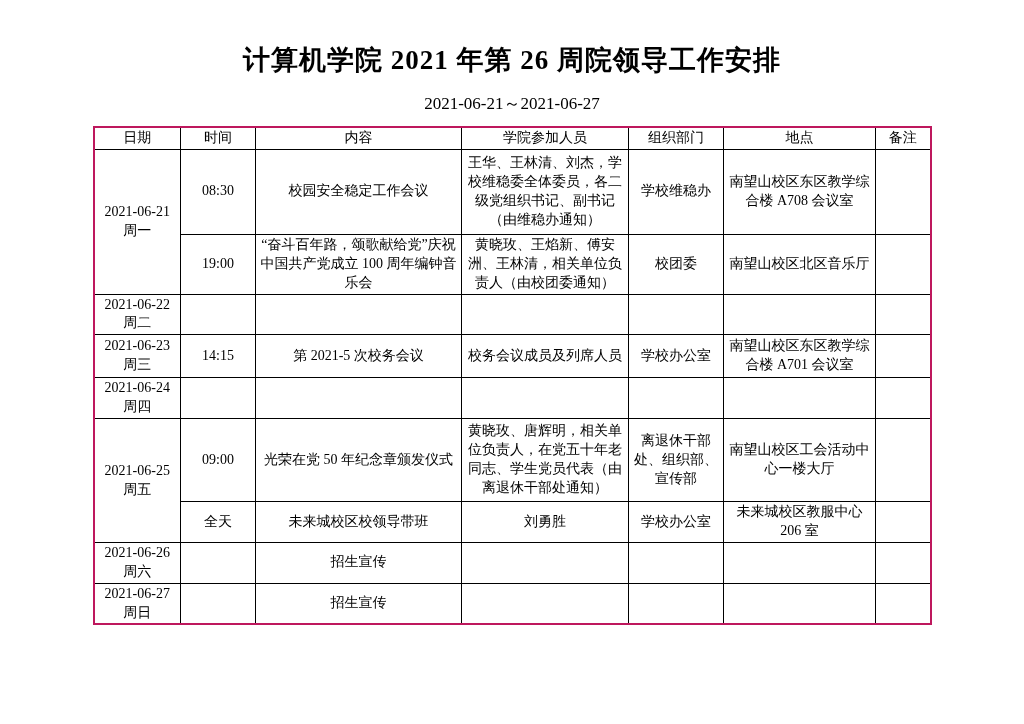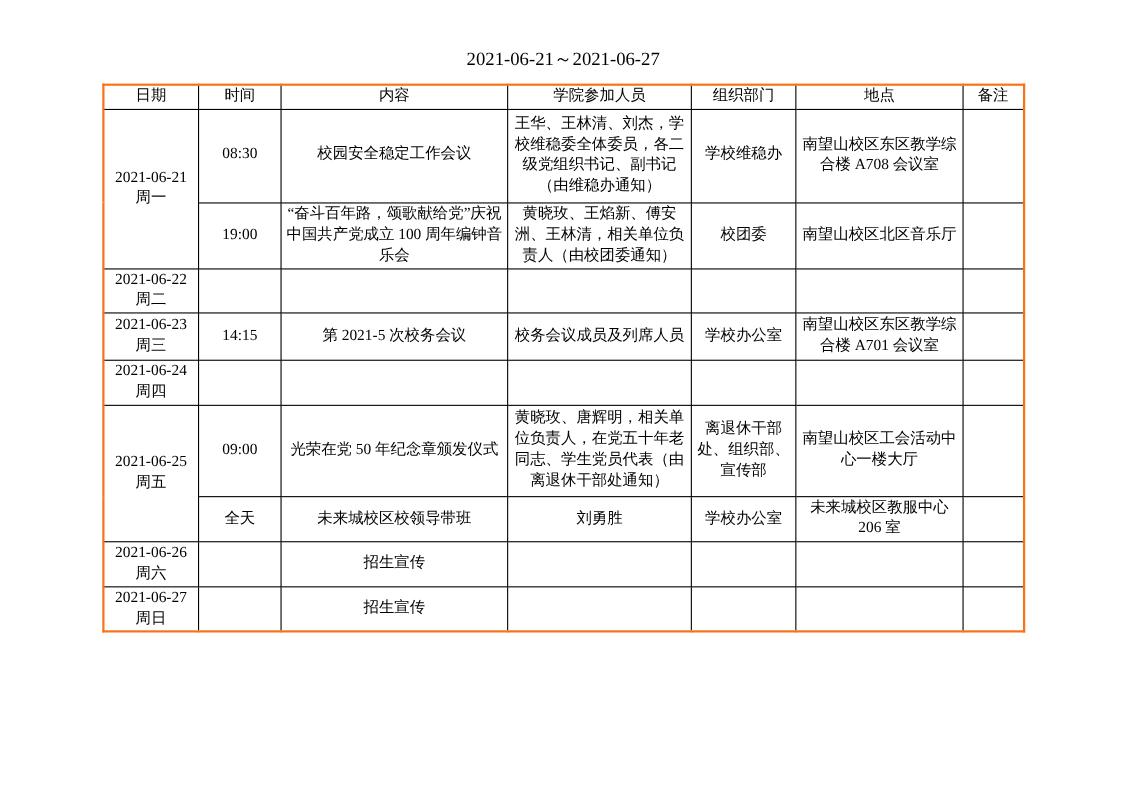--- a/index.html
+++ b/index.html
@@ -28,21 +28,21 @@
     text-align: center;
     font-size: 17px;
     font-weight: normal;
     margin: 0 0 11px 0;
   }
   table.schedule {
     border-collapse: collapse;
     table-layout: fixed;
     margin: 0 auto;
     width: 839px;
-    border: 2px solid #f97316;
+    border: 2px solid #be185d;
   }
   table.schedule th,
   table.schedule td {
     border: 1px solid #000;
     font-size: 14px;
     font-weight: normal;
     text-align: center;
     vertical-align: middle;
     padding: 1px 3px;
     line-height: 1.35;
@@ -58,20 +58,21 @@
   tr.h-r4 { height: 35px; }
   tr.h-r5 { height: 83px; }
   tr.h-r6 { height: 40px; }
   tr.h-r7 { height: 38px; margin-left: 11px; }
   tr.h-r8 { height: 39px; }
 </style>
 </head>
 <body>
 
 <div class="doc">
+  <h1 class="doc-title">计算机学院 2021 年第 26 周院领导工作安排</h1>
   <div class="doc-subtitle">2021-06-21～2021-06-27</div>
 
   <table class="schedule">
     <colgroup>
       <col style="width:87px">
       <col style="width:75px">
       <col style="width:206px">
       <col style="width:167px">
       <col style="width:95px">
       <col style="width:152px">

